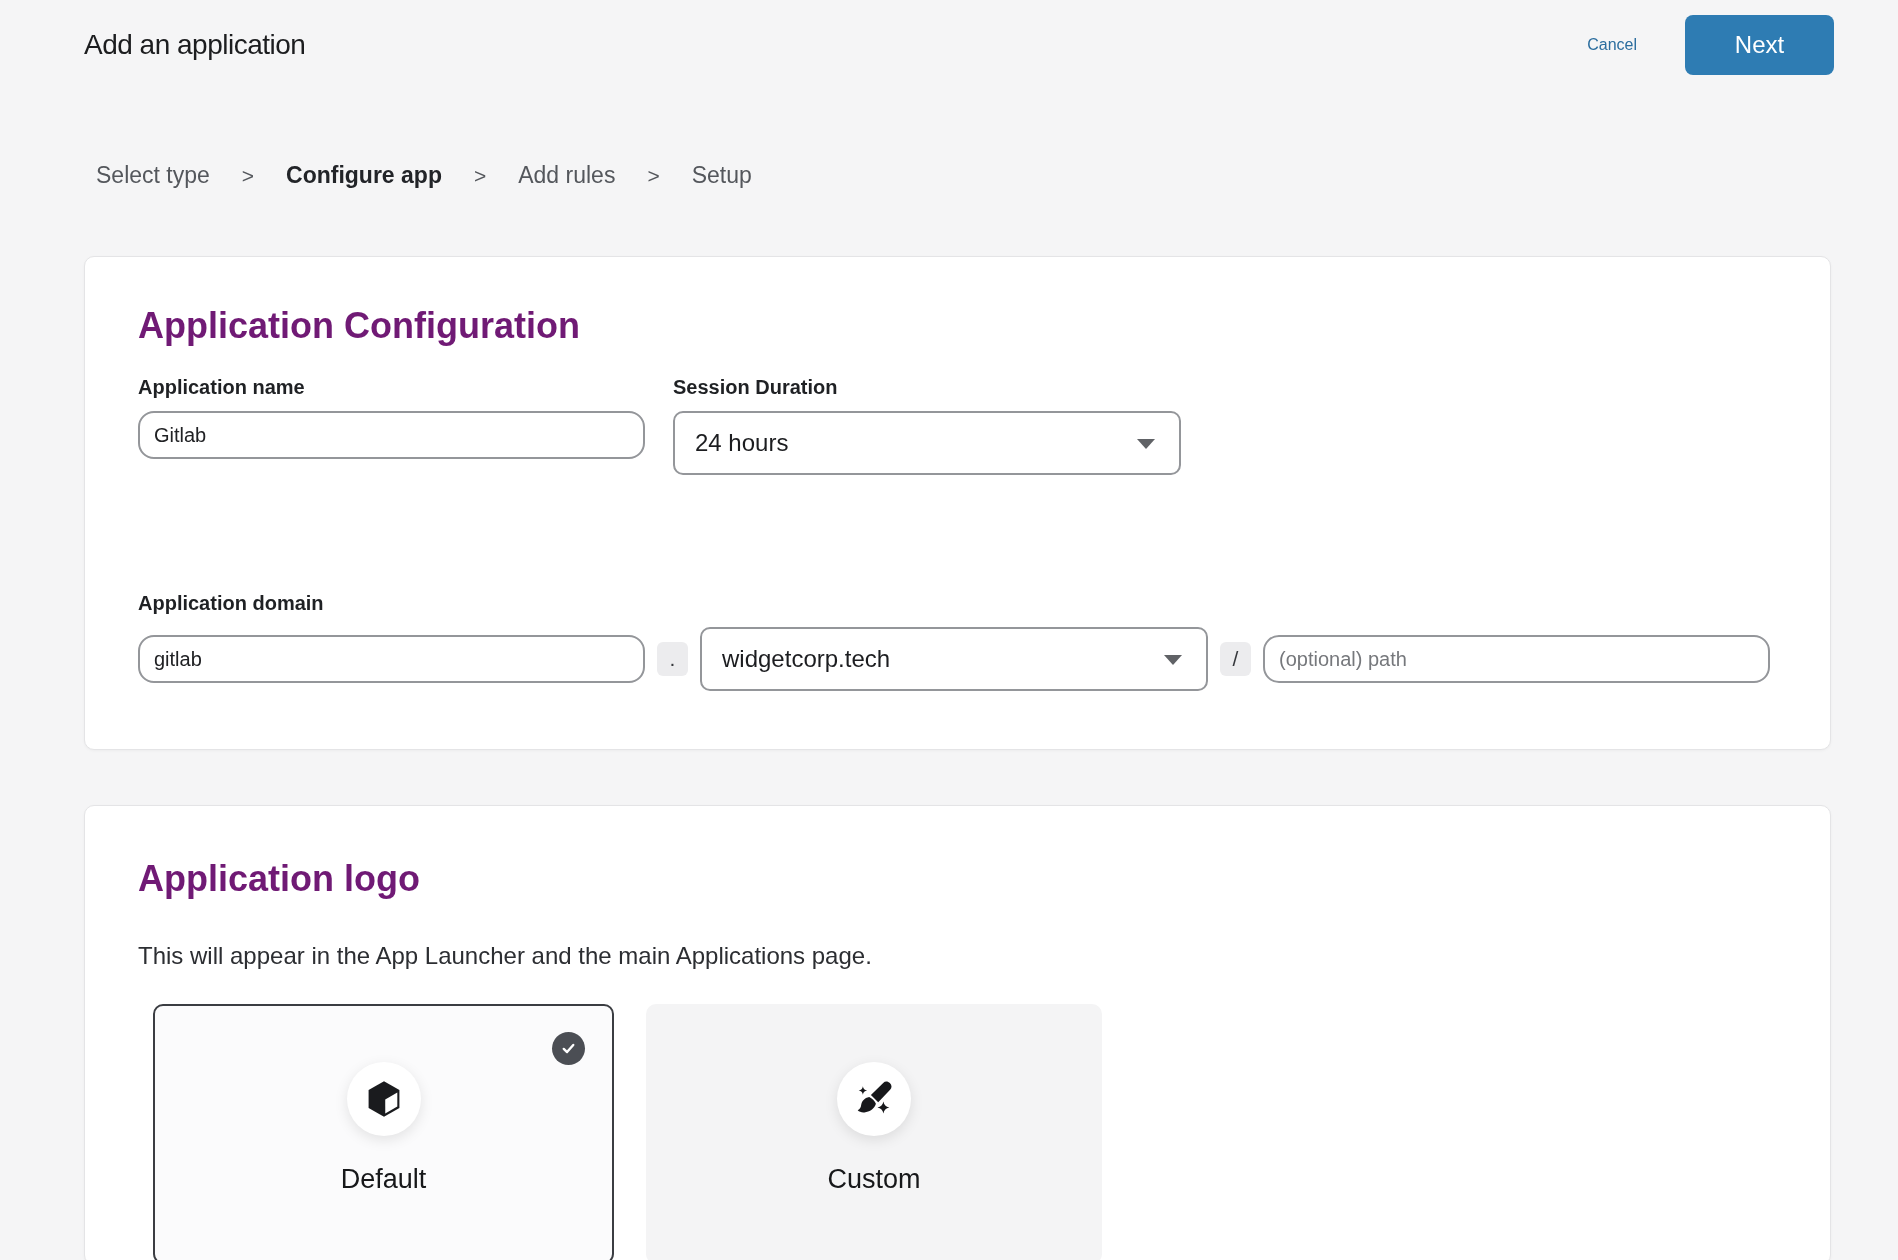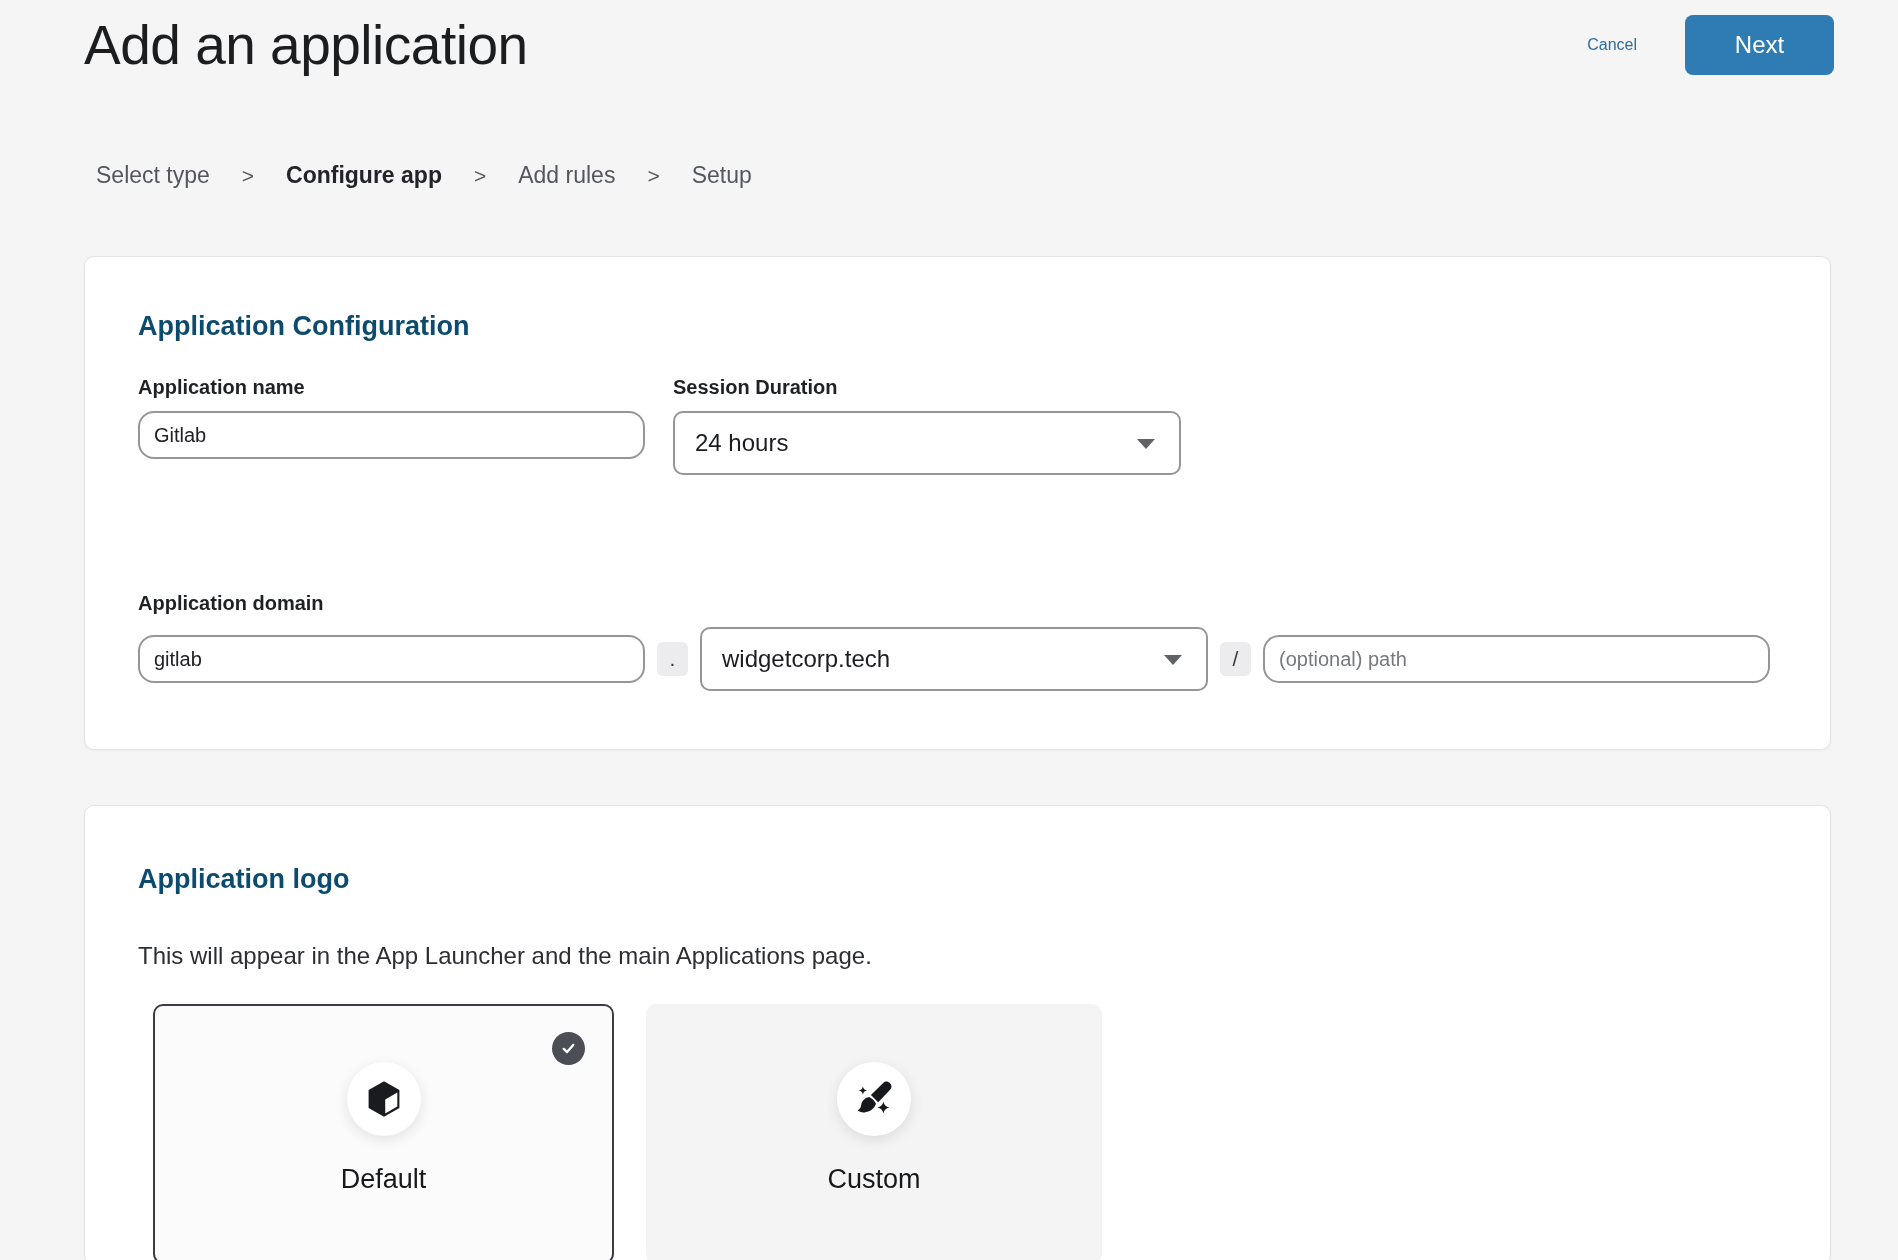--- a/index.html
+++ b/index.html
@@ -10,21 +10,21 @@
     color: #1d1e20;
   }
   .page { width: 1898px; height: 1260px; position: relative; }
 
   
   .header {
     display: flex; align-items: center; justify-content: space-between;
     margin: 14px 64px 0 84px; height: 62px;
   }
   .page-title {
-    font-size: 55px; font-weight: 400; color: #1c1d1f; letter-spacing: -0.5px;
+    font-size: 28px; font-weight: 400; color: #1c1d1f; letter-spacing: -0.5px;
   }
   .header-actions { display: flex; align-items: center; gap: 48px; }
   .cancel-link {
     font-size: 16px; color: #2b6d9e; cursor: pointer; background: none; border: none;
     font-family: inherit;
   }
   .next-button {
     background: #2e7cb3; color: #ffffff; font-size: 24px; font-family: inherit;
     border: none; border-radius: 8px; width: 149px; height: 60px; cursor: pointer;
   }
@@ -40,21 +40,21 @@
 
   
   .card {
     background: #ffffff; border: 1px solid #e4e4e6; border-radius: 10px;
     box-shadow: 0 1px 3px rgba(0,0,0,0.04);
     margin-left: 84px; width: 1747px;
   }
   .card-config { margin-top: 67px; padding: 52px 53px 58px 53px; }
   .card-logo   { margin-top: 55px; padding: 56px 53px 0 53px; height: 460px; }
 
-  .card-heading { font-size: 27px; font-weight: 700; color: #0c4a6e; line-height: 34px; }
+  .card-heading { font-size: 36px; font-weight: 700; color: #701a75; line-height: 34px; }
 
   .field-label { font-size: 20px; font-weight: 700; color: #1f2124; line-height: 28px; }
 
   .form-row-1 { display: flex; gap: 28px; margin-top: 30px; }
   .form-row-2-label { margin-top: 114px; }
   .form-row-2 { display: flex; align-items: center; gap: 12px; margin-top: 10px; }
 
   .field-group-name .text-input { width: 507px; }
   .field-group-session { margin-left: 0; }
 

